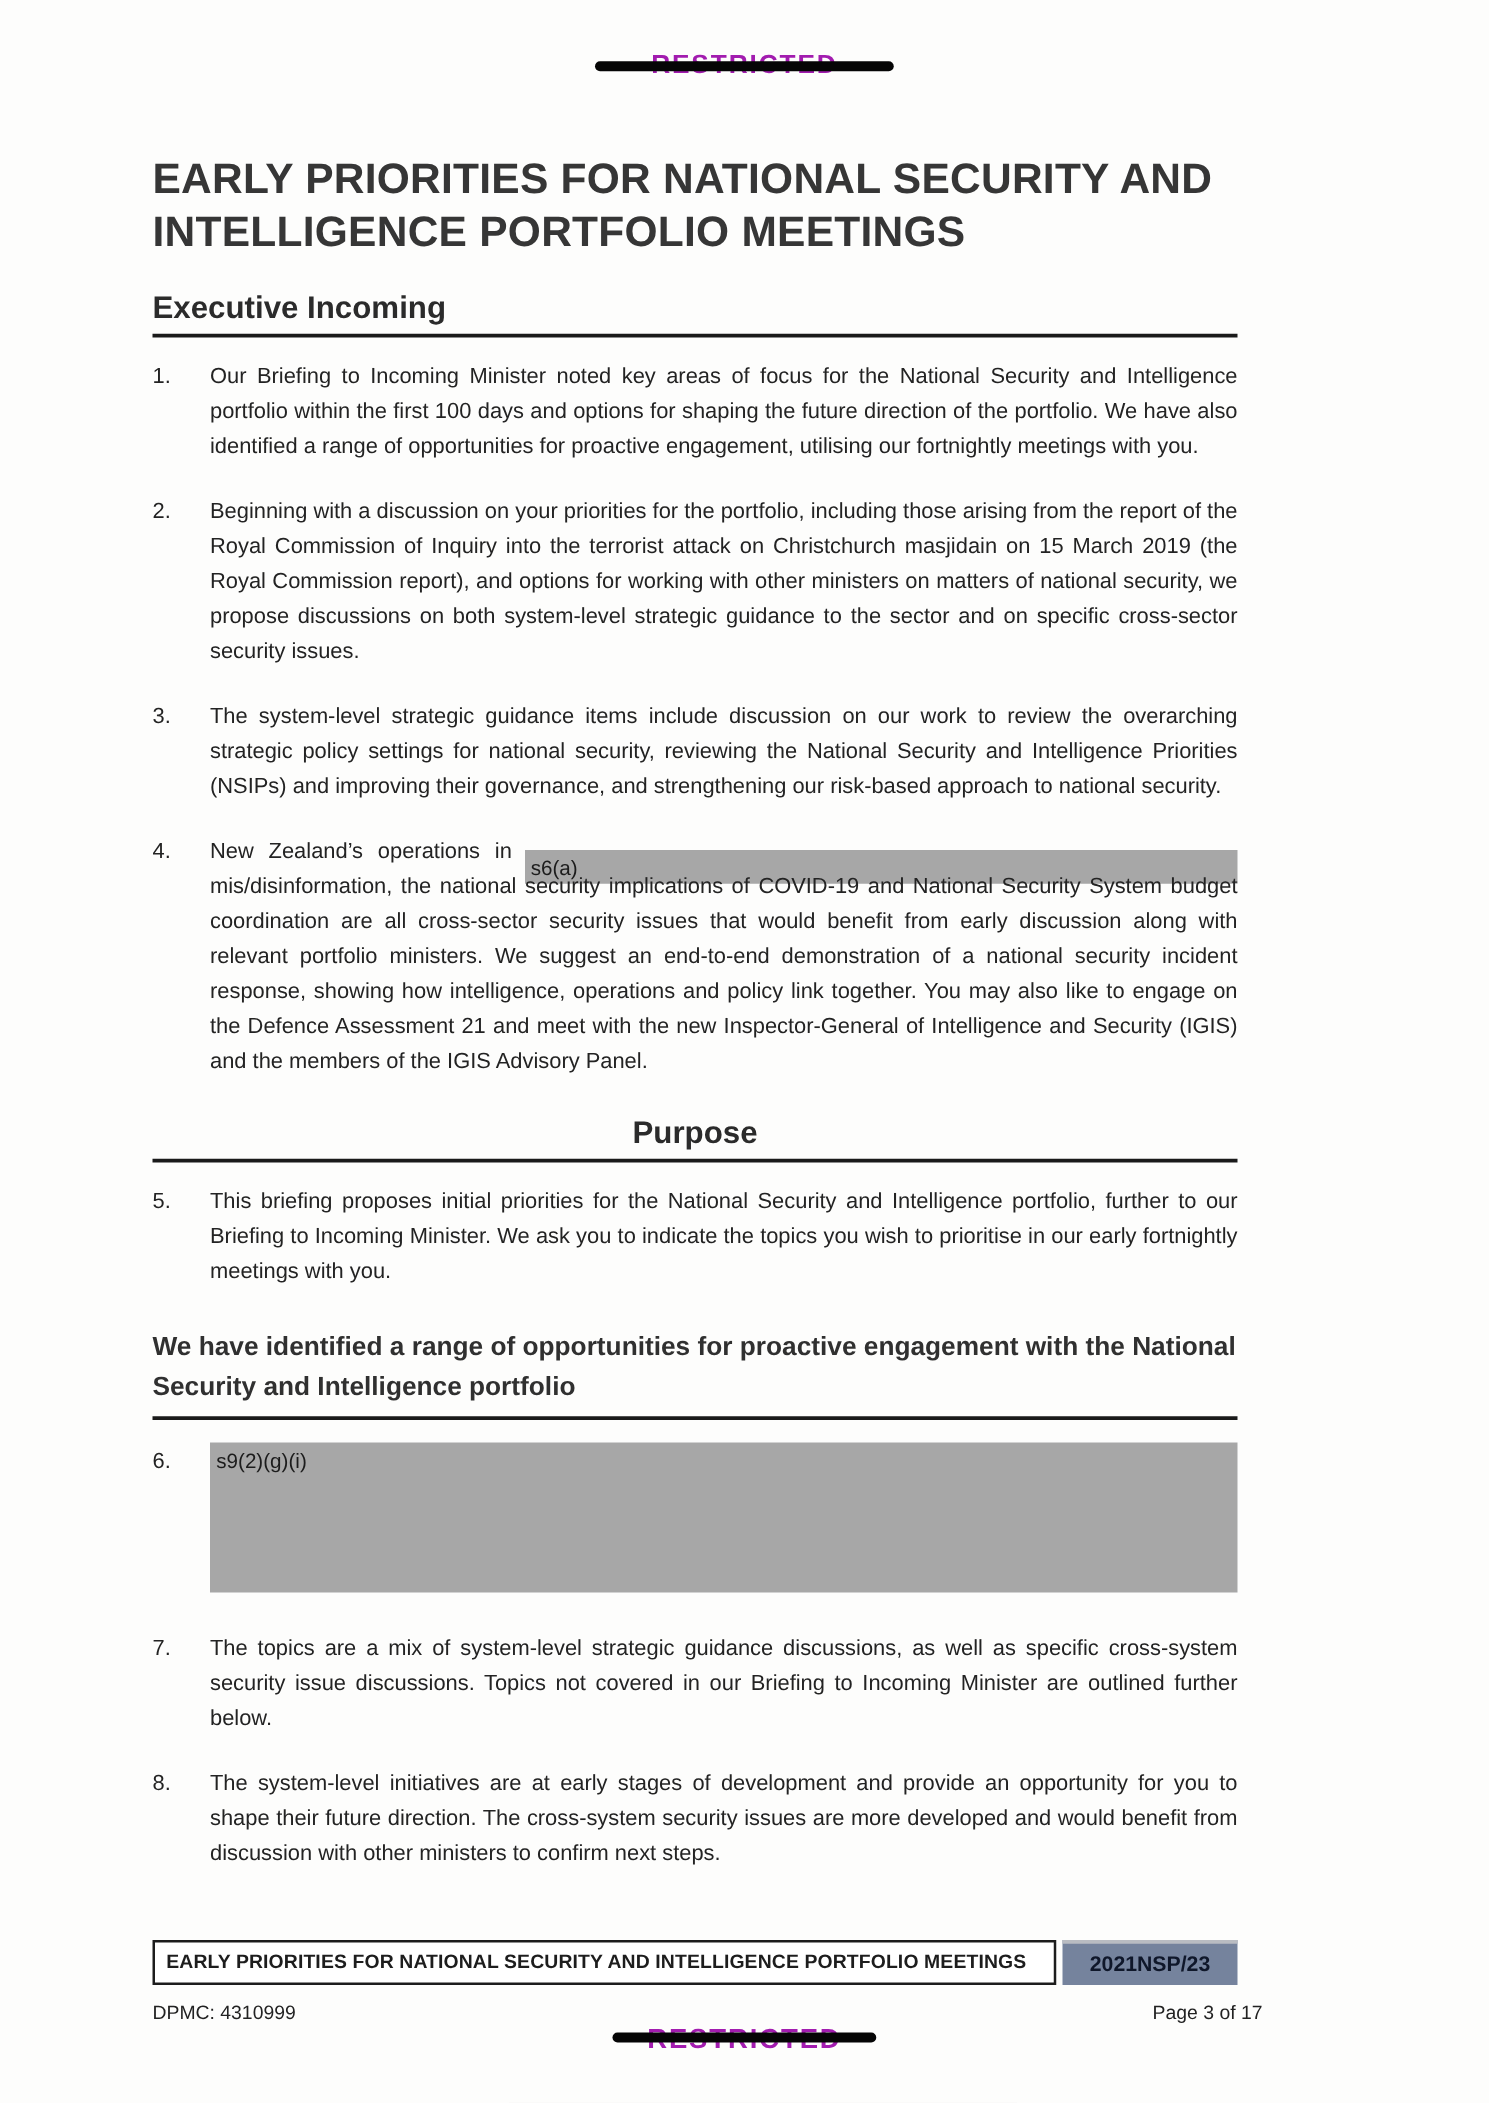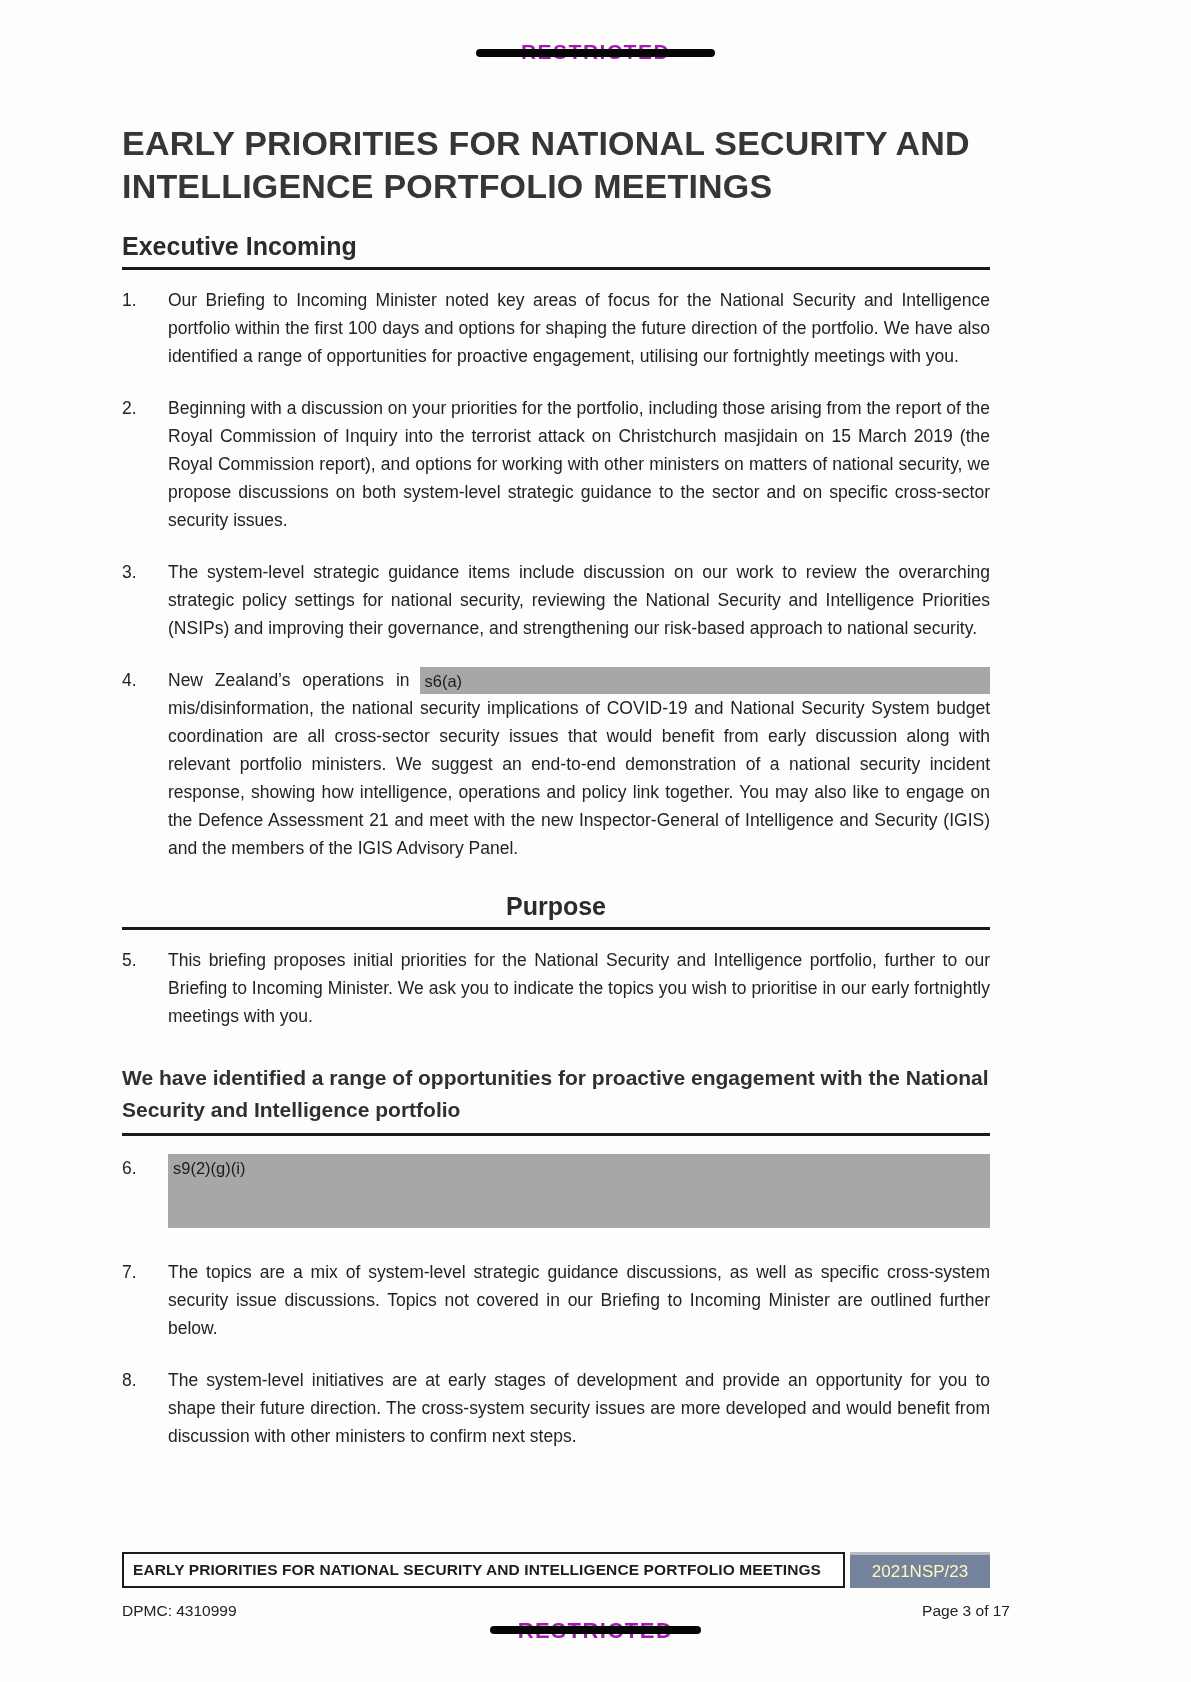--- a/index.html
+++ b/index.html
@@ -91,35 +91,35 @@
   }
   .lead-text{
     white-space:nowrap;
     word-spacing:7px;
     padding-right:10px;
   }
   .redaction-inline{
     flex:1;
     background:var(--redaction-gray);
     height:27px;
-    margin-top:1px;
+    margin-top:14px;
   }
   .redaction-label{
     font-size:16.5px;
     font-weight:normal;
     color:#1c1c1c;
     padding-left:5px;
     line-height:24px;
     display:inline-block;
   }
   
   .redaction-block{
     flex:1;
     background:var(--redaction-gray);
-    height:74px;
+    height:120px;
   }
   .redaction-block .redaction-label{padding-top:2px;}
   
   .footer-bar{
     position:absolute;
     top:1552px;left:122px;
     width:868px;
     display:flex;
     align-items:stretch;
     height:36px;
@@ -134,22 +134,22 @@
     font-weight:bold;
     letter-spacing:0.1px;
     color:#1d1d1d;
     background:#fff;
   }
   .footer-ref-badge{
     width:140px;
     margin-left:5px;
     background:var(--badge-bg);
     border-top:3px solid #b9bcc2;
-    color:#fef9c3;
-    font-weight:normal;
+    color:#0f172a;
+    font-weight:bold;
     font-size:17px;
     display:flex;
     align-items:center;
     justify-content:center;
   }
   .footer-meta{
     position:absolute;
     top:1602px;left:122px;
     width:888px;
     display:flex;

